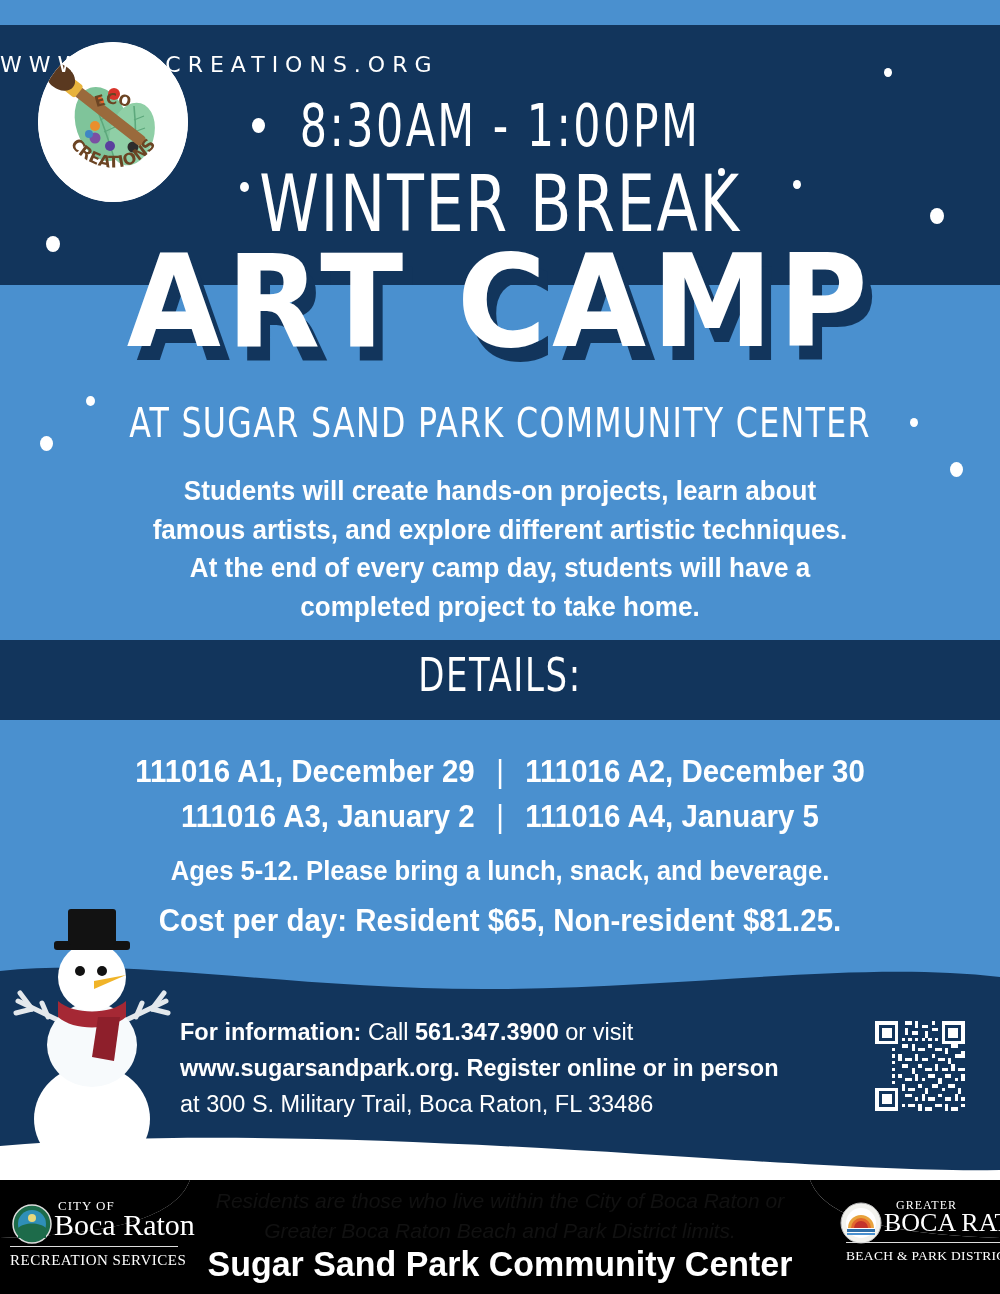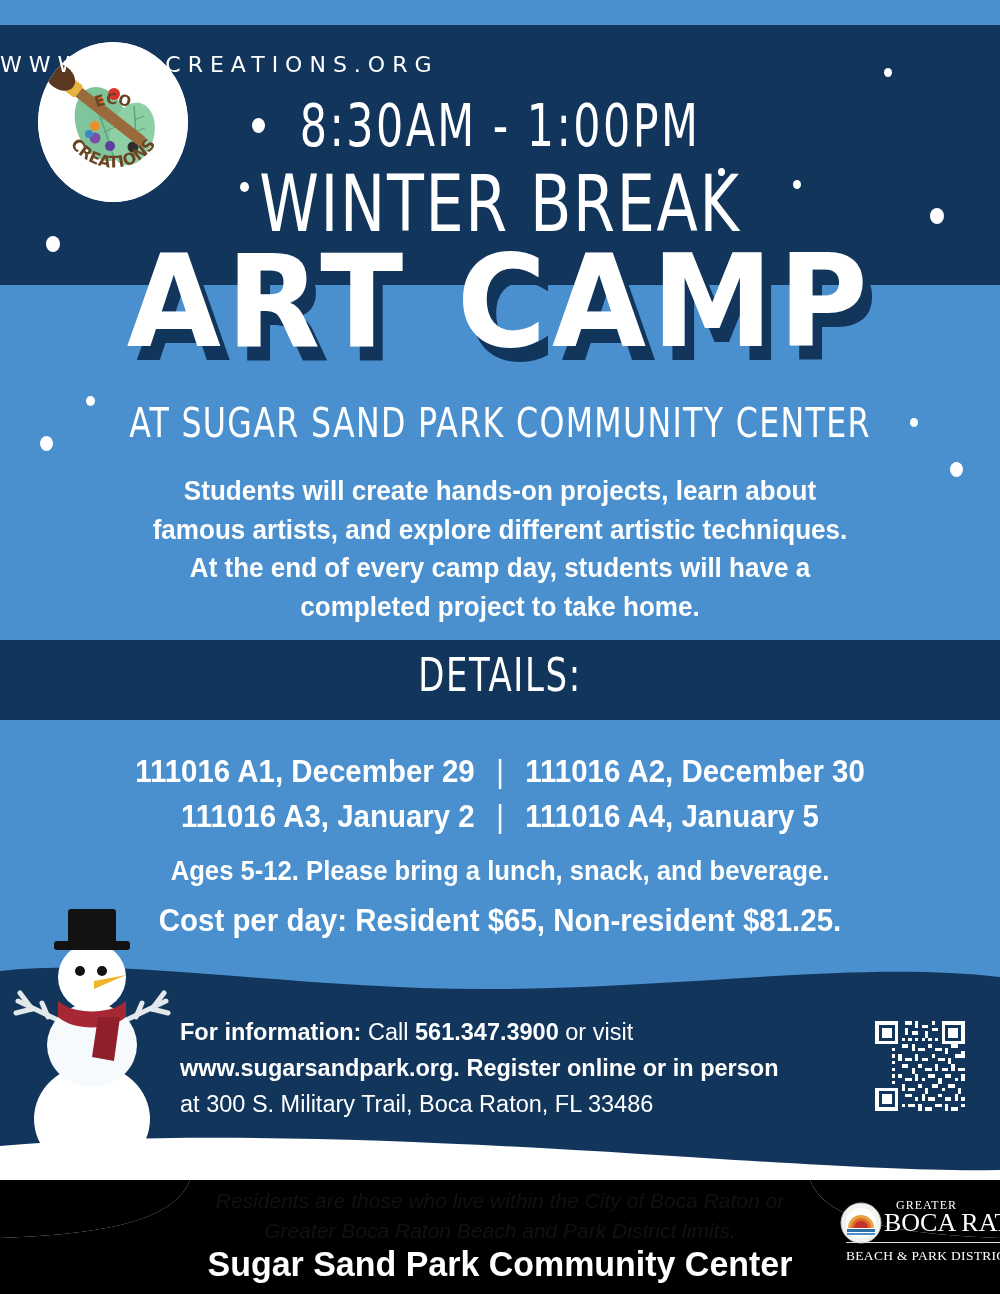--- a/index.html
+++ b/index.html
@@ -476,20 +476,32 @@
     <path d="M810,0 L1000,0 L1000,58 C880,54 824,36 810,0 Z" fill="#000000"></path>
     <rect x="0" y="58" width="1000" height="56" fill="#000000"></rect>
   </svg>
 
   <div class="residents-note">
     <div>Residents are those who live within the City of Boca Raton or</div>
     <div>Greater Boca Raton Beach and Park District limits.</div>
   </div>
   <div class="sspcc">Sugar Sand Park Community Center</div>
 
+  <div class="logo-left">
+    <svg width="40" height="40" style="position:absolute;left:8px;top:8px;">
+      <circle cx="20" cy="20" r="19" fill="#1d6b4a" stroke="#dddddd" stroke-width="1.5"></circle>
+      <circle cx="20" cy="20" r="14" fill="#2f8fb8"></circle>
+      <path d="M6,24 C12,18 28,18 34,24 L34,34 L6,34 Z" fill="#1d6b4a"></path>
+      <circle cx="20" cy="14" r="4" fill="#e8d87c"></circle>
+    </svg>
+    <div class="l1">CITY OF</div>
+    <div class="l2">Boca Raton</div>
+    <div class="rule"></div>
+    <div class="l3">RECREATION SERVICES</div>
+  </div>
 
   <div class="logo-right">
     <svg width="42" height="42" style="position:absolute;left:12px;top:6px;">
       <circle cx="21" cy="21" r="20" fill="#f2f2ee" stroke="#bbbbbb" stroke-width="1"></circle>
       <circle cx="21" cy="21" r="15" fill="#ffffff"></circle>
       <path d="M8,26 A13,13 0 0 1 34,26 Z" fill="#e8a33d"></path>
       <path d="M11,26 A10,10 0 0 1 31,26 Z" fill="#e2672c"></path>
       <path d="M14,26 A7,7 0 0 1 28,26 Z" fill="#c3332a"></path>
       <rect x="7" y="27" width="28" height="3" fill="#2f6fa8"></rect>
       <rect x="7" y="31" width="28" height="2" fill="#4a90cf"></rect>

